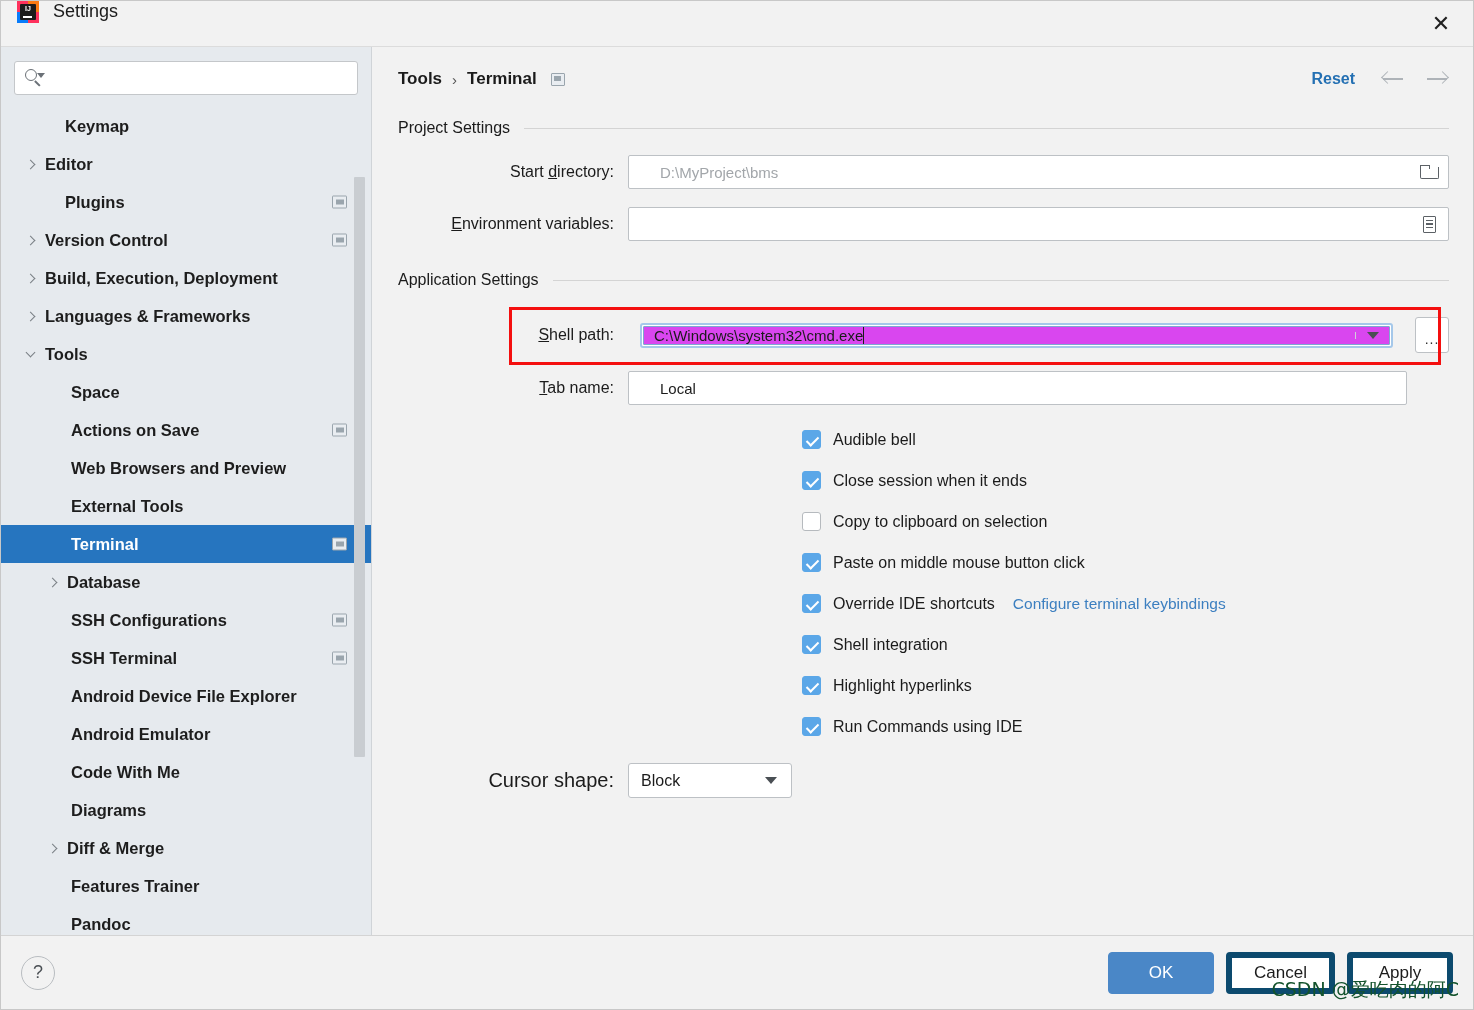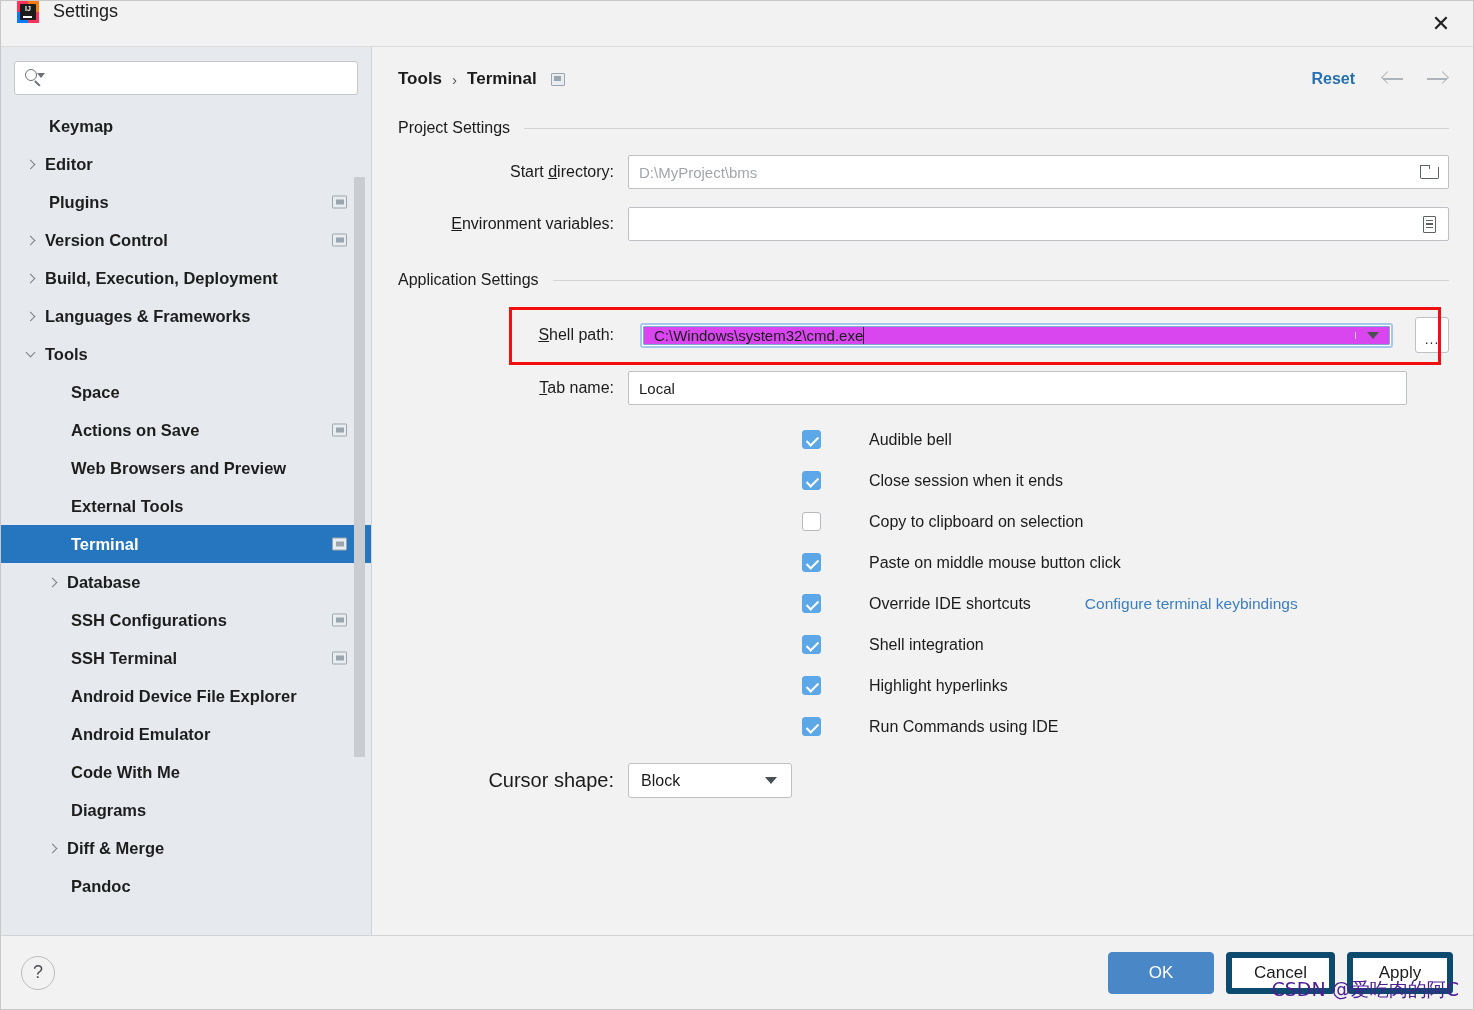--- a/index.html
+++ b/index.html
@@ -118,21 +118,21 @@
     transform: rotate(-45deg);
   }
   .arrow .chev.open { transform: rotate(45deg); margin-bottom:3px; }
   .tree-item .label { font-size: 16.5px; color: #1d1d1d; }
   .tree-item.bold .label { font-weight: bold; }
   .tree-item.lvl0 .label { margin-left: 4px; }
   .tree-item.lvl1 { padding-left: 0px; }
   .tree-item.lvl1 .label { margin-left: 4px; font-weight: bold; }
   .tree-item.lvl1 .arrow { margin-left: 40px; }
   .tree-item.lvl1.noarrow .label { margin-left: 70px; }
-  .tree-item.lvl0.noarrow .label { margin-left: 48px; }
+  .tree-item.lvl0.noarrow .label { margin-left: 64px; }
   .tree-item.selected { background: #2675bf; }
   .tree-item.selected .label { color: #ffffff; }
 
   .scope-icon {
     position: absolute; right: 24px; top: 50%; transform: translateY(-50%);
     width: 15px; height: 13px; border: 1.5px solid #9aa5ad;
     background: #e9edf1; border-radius: 1px;
   }
   .scope-icon:after {
     content:""; position:absolute; left:2.5px; top:2.5px;
@@ -198,21 +198,21 @@
   }
   .field-label u { text-decoration: underline; }
 
   .text-input {
     flex: 1; height: 34px; background: #fff;
     border: 1px solid #bdc1c5; border-radius: 2px;
     display: flex; align-items: center; padding: 0 8px 0 10px;
     font-size: 15px; color: #1b1b1b;
   }
   .text-input.placeholderish { color: #a2a6aa; }
-  .text-input .val { flex:1; outline:none; }
+  .text-input .val { flex:1; outline:none;margin-left:21px; }
   .inline-icon { width: 22px; flex: 0 0 22px; display:flex; align-items:center; justify-content:center; cursor:pointer;}
 
   
   .folder-glyph { position: relative; width: 18px; height: 14px; }
   .folder-glyph:before {
     content:""; position:absolute; left:0; top:2px; width:17px; height:11px;
     border: 1.6px solid #5c6166; border-top:none; border-radius: 0 0 2px 2px;
   }
   .folder-glyph:after {
     content:""; position:absolute; left:0; top:0px; width:8px; height:3px;
@@ -263,21 +263,21 @@
     background: #fff; border: 1px solid #bdc1c5; border-radius: 3px;
     display: flex; align-items: flex-end; justify-content: center;
     padding-bottom: 9px; cursor: pointer; letter-spacing: 1px;
     font-size: 14px; color: #2b2b2b; line-height: 8px;
   }
 
   
   .check-row {
     display: flex; align-items: center;
     margin: 0 0 0 26px; height: 41px;
-    padding-left: 404px; cursor: pointer; gap: 36px;
+    padding-left: 404px; cursor: pointer;
   }
   .cbox {
     width: 19px; height: 19px; flex: 0 0 19px; border-radius: 3px;
     border: 1px solid #b6babe; background: #fff;
     position: relative; margin-right: 12px;
   }
   .cbox.on { background: #5ba7e8; border-color: #5ba7e8; }
   .cbox.on:after {
     content:""; position:absolute; left:6px; top:2.5px;
     width: 5px; height: 10px; border: solid #fff;
@@ -322,21 +322,21 @@
     height: 42px; min-width: 106px; padding: 0 22px;
     border-radius: 4px; font-size: 17px;
     display: flex; align-items: center; justify-content: center;
     cursor: pointer; margin-left: 12px;
   }
   .btn-primary { background: #4a87c7; color: #fff; border: 1px solid #4a87c7; }
   .btn-default { background: #fff; color: #1b1b1b; border: 6px solid #0c4a6e; }
 
   .watermark {
     position: absolute; right: 14px; bottom: 6px;
-    font-size: 19px; color: #4c1d95; pointer-events: none;
+    font-size: 19px; color: #14532d; pointer-events: none;
     white-space: nowrap; font-family: "DejaVu Sans", sans-serif;
   }
 </style>
 </head>
 <body>
 
 <div id="app">
 
   <div class="titlebar">
     <div class="title-icon">
@@ -443,20 +443,23 @@
             <span class="label">Code With Me</span>
           </div>
           <div class="tree-item lvl1 noarrow">
             <span class="label">Diagrams</span>
           </div>
           <div class="tree-item lvl1">
             <span class="arrow">
               <span class="chev"></span>
             </span>
             <span class="label">Diff &amp; Merge</span>
+          </div>
+          <div class="tree-item lvl1 noarrow">
+            <span class="label">Features Trainer</span>
           </div>
           <div class="tree-item lvl1 noarrow">
             <span class="label">Pandoc</span>
           </div>
         </div>
       <div class="v-scroll"></div>
     </div>
 
     <div class="main">
 

